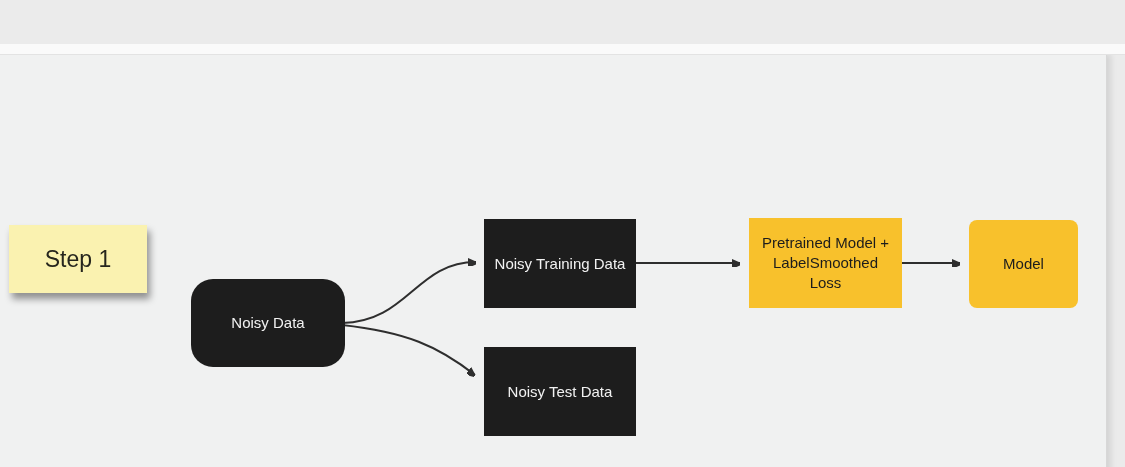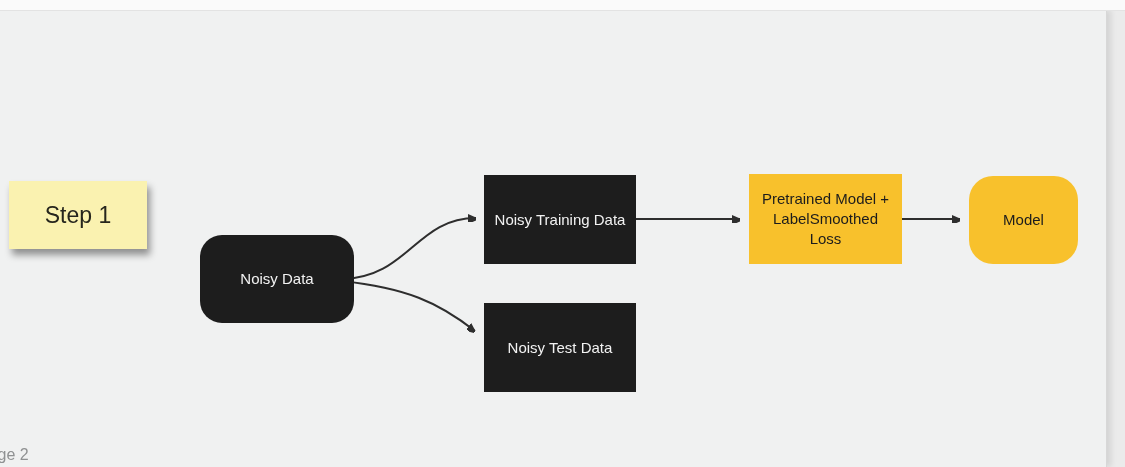--- a/index.html
+++ b/index.html
@@ -8,20 +8,21 @@
     width: 1125px;
     height: 467px;
     overflow: hidden;
     font-family: "Liberation Sans", "DejaVu Sans", sans-serif;
     background: var(--outer-background, #ebebeb);
   }
   .stage {
     position: relative;
     width: 1125px;
     height: 358px;
+    margin-top: 44px;
   }
   .top-strip {
     position: absolute;
     left: 0; top: 0;
     width: 1125px; height: 10px;
     background: var(--top-strip, #fafafa);
     border-bottom: 1px solid #e3e3e3;
     z-index: 3;
   }
   .canvas {
@@ -47,25 +48,25 @@
     background: var(--dark-node-fill, #1d1d1d);
     color: var(--dark-node-text, #f2f2f2);
     font-size: 15px;
   }
   .yellow {
     background: var(--yellow-node-fill, #f8c12c);
     color: var(--yellow-node-text, #1c1c1c);
     font-size: 15px;
   }
   .rounded { border-radius: 22px; }
-  .node-noisy-data      { left: 200px; top: 235px; width: 154px; height: 88px; text-align: center; }
+  .node-noisy-data      { left: 191px; top: 235px; width: 154px; height: 88px; text-align: center; }
   .node-training        { left: 484px; top: 175px; width: 152px; height: 89px; padding: 0 2px; }
   .node-test            { left: 484px; top: 303px; width: 152px; height: 89px; padding: 0 18px; }
   .node-pretrained      { left: 749px; top: 174px; width: 153px; height: 90px; padding: 0 11px; }
-  .node-model           { left: 969px; top: 176px; width: 109px; height: 88px; border-radius: 24px; }
+  .node-model           { left: 969px; top: 176px; width: 109px; height: 88px; border-radius: 8px; }
   .sticky-note {
     position: absolute;
     left: 9px; top: 181px;
     width: 138px; height: 68px;
     background: var(--sticky-fill, #faf2b0);
     color: #26261d;
     font-size: 23px;
     display: flex;
     align-items: center;
     justify-content: center;

